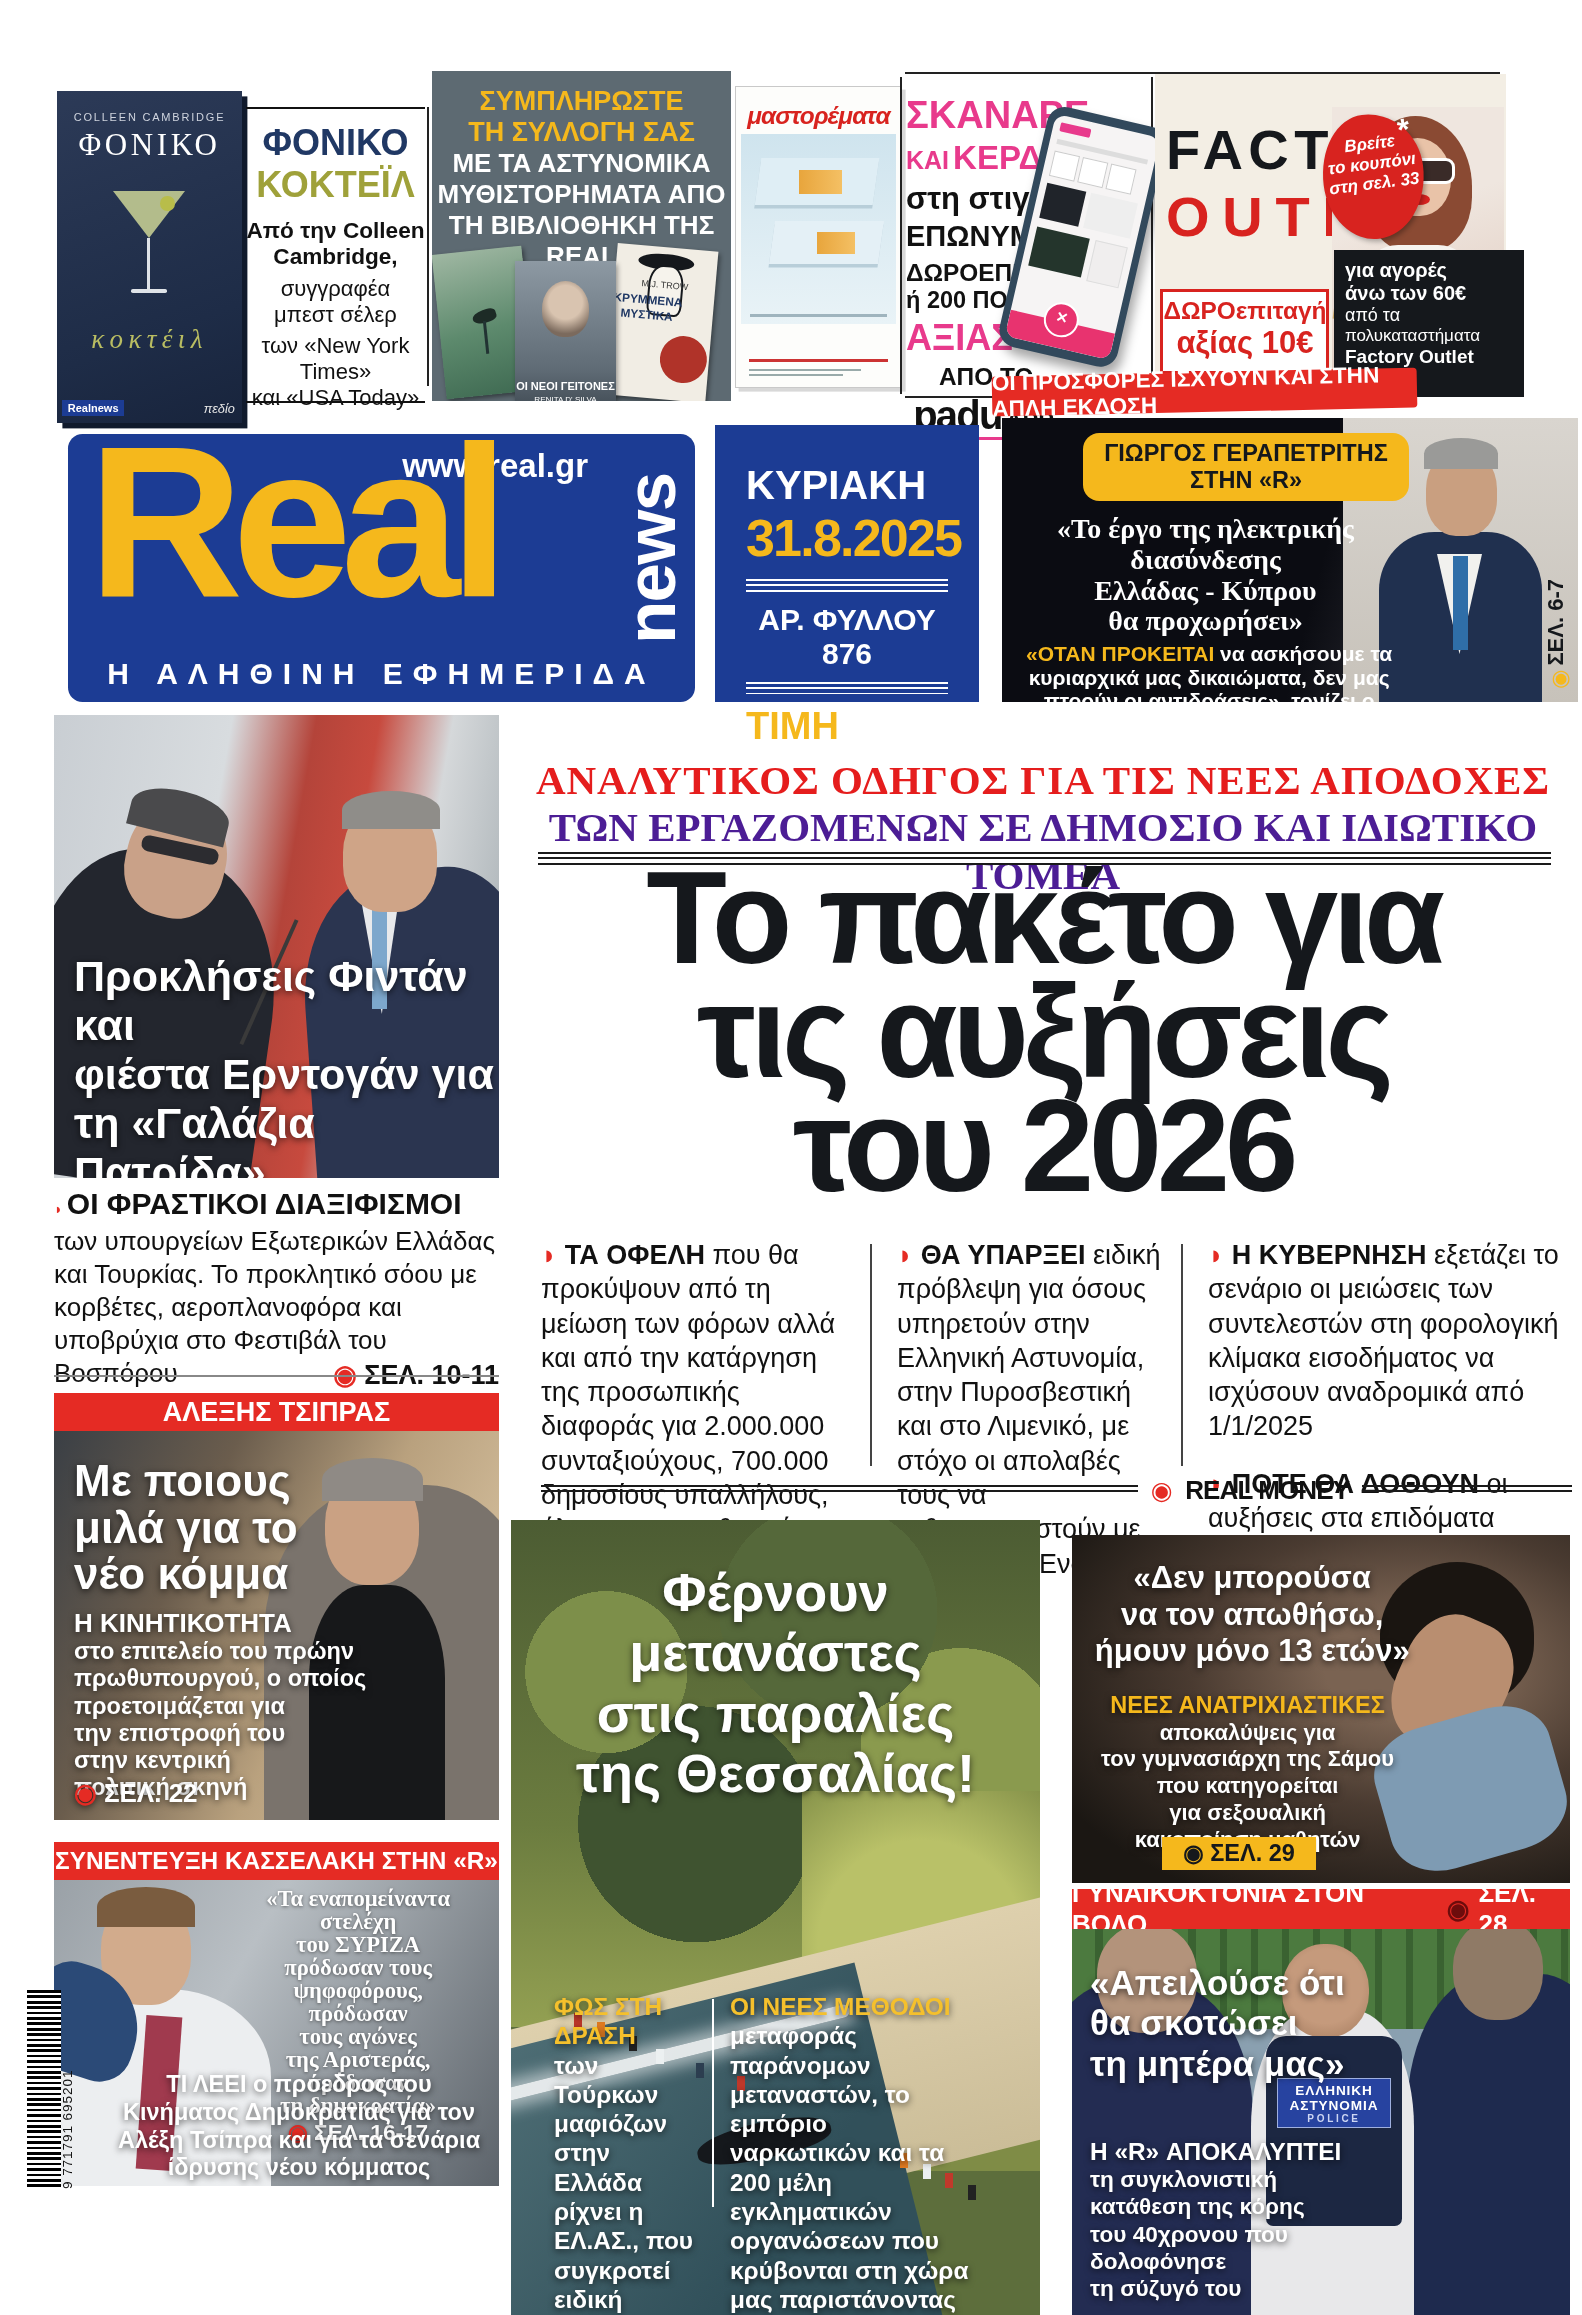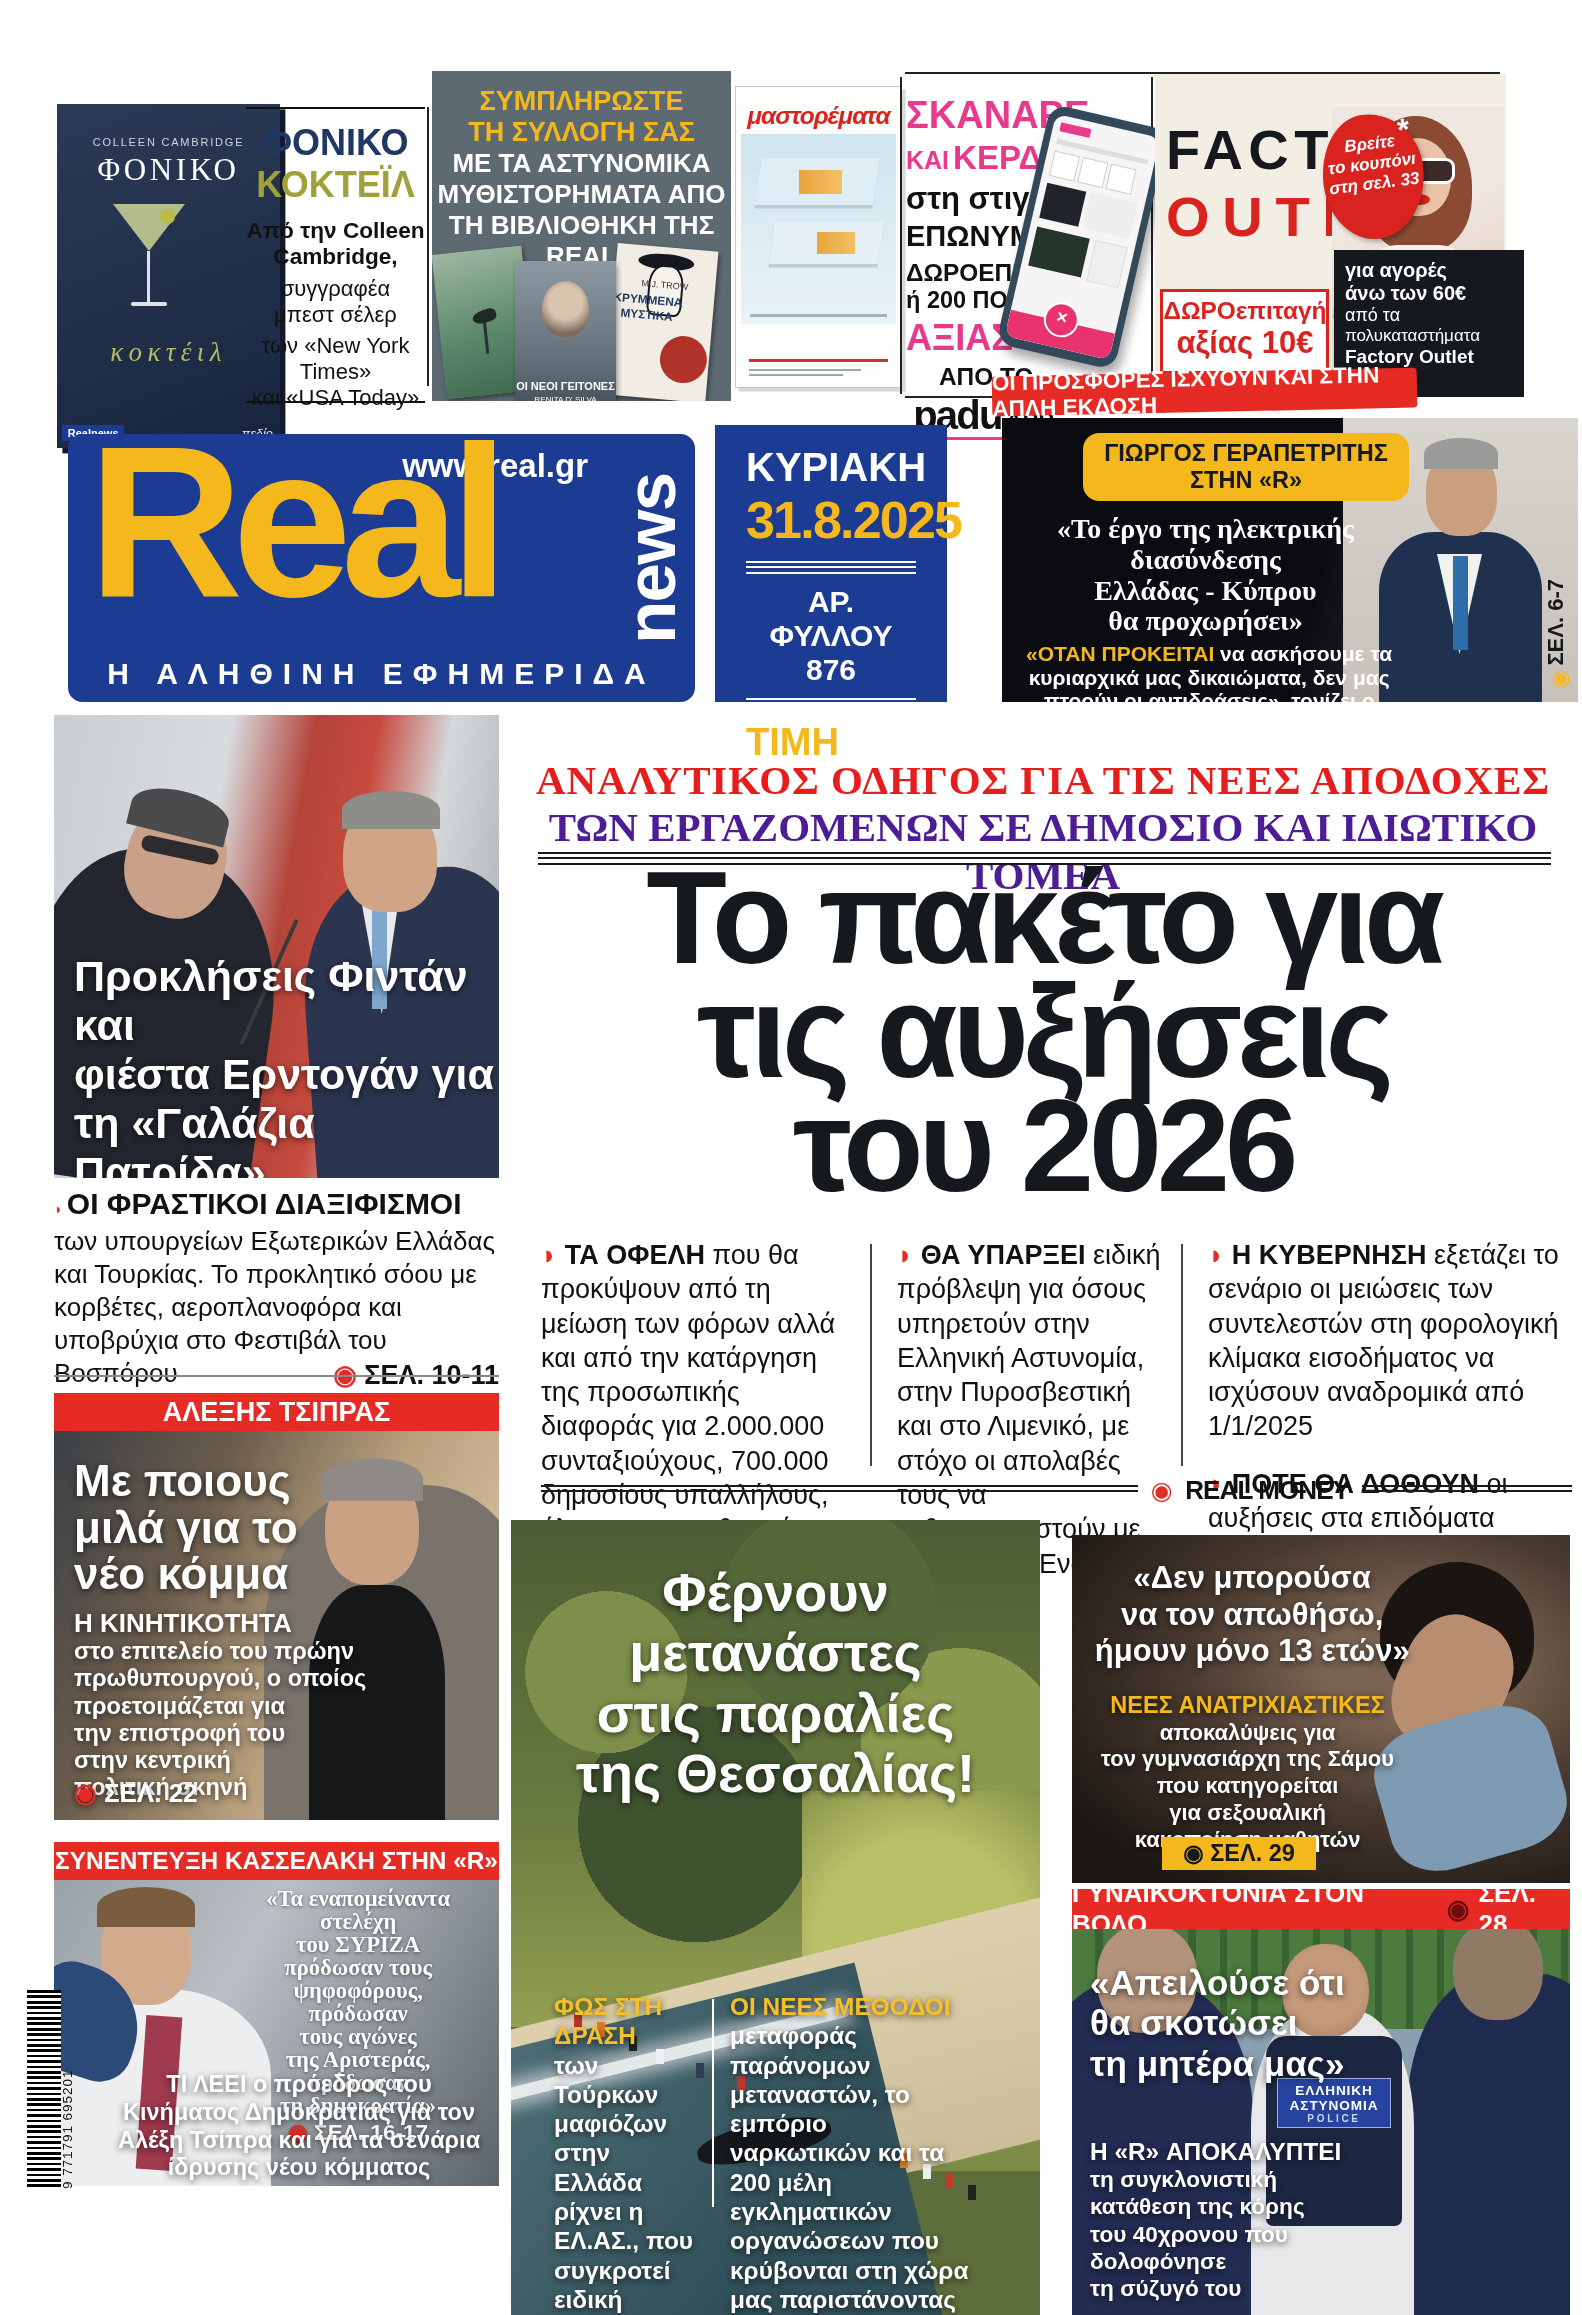--- a/index.html
+++ b/index.html
@@ -22,21 +22,21 @@
   .pgref{font-weight:900;white-space:nowrap}
   .dot-red{color:#e52b24}
   .bullet{color:#e52b24;font-weight:900}
   .mini-cover{position:absolute;box-shadow:1.8px 2.7px 5.4px rgba(0,0,0,.45)}
 </style>
 </head>
 <body>
 
 <div class="page">
 
-  <div class="abs photo" style="left:57px;top:104px;width:223px;height:312px;background:linear-gradient(160deg,#2c3a57,#1e2c47 70%,#18243c);box-shadow:5.4px 5.4px 0 #101a2c;padding-top:32px">
+  <div class="abs photo" style="left:57px;top:91px;width:185px;height:312px;background:linear-gradient(160deg,#2c3a57,#1e2c47 70%,#18243c);box-shadow:5.4px 5.4px 0 #101a2c;padding-top:20px">
     <div class="ctr white" style="font-size:11px;letter-spacing:1.8px;color:#cfd4de">COLLEEN CAMBRIDGE</div>
     <div class="ctr white serif" style="font-size:31px;margin-top:3.6px;letter-spacing:3.6px">ΦΟΝΙΚΟ</div>
     <div class="abs" style="left:54px;top:100px;width:77px;height:127px">
       <div class="abs" style="left:1.8px;top:0;width:0;height:0;border-left:36px solid transparent;border-right:36px solid transparent;border-top:47px solid rgba(205,213,150,.85)"></div>
       <div class="abs" style="left:49px;top:5.4px;width:14.5px;height:14.5px;border-radius:50%;background:#b8bd4a"></div>
       <div class="abs" style="left:36px;top:47px;width:2.7px;height:51px;background:#dfe3e8"></div>
       <div class="abs" style="left:20px;top:98px;width:36px;height:3.6px;border-radius:1.8px;background:#dfe3e8"></div>
     </div>
     <div class="abs" style="left:0;right:0;top:233px;text-align:center;font-family:'Liberation Serif',serif;font-style:italic;font-size:27px;color:#b9bd62;letter-spacing:5.4px">κοκτέιλ</div>
     <div class="abs" style="left:5.4px;bottom:7.2px;background:#1c3c94;color:#fff;font-weight:900;font-size:11px;padding:1.8px 5.4px">Realnews</div>
@@ -172,21 +172,21 @@
     <span>ΟΙ ΠΡΟΣΦΟΡΕΣ ΙΣΧΥΟΥΝ ΚΑΙ ΣΤΗΝ ΑΠΛΗ ΕΚΔΟΣΗ</span>
   </div>
 
   <div class="abs" style="left:68px;top:434px;width:627px;height:268px;background:#1c3c94;border-radius:14.5px;overflow:hidden">
     <div class="abs b white" style="right:107px;top:12.7px;font-size:33px">www.real.gr</div>
     <div class="abs x9" style="left:20px;top:-20px;font-size:215px;color:#f5b81c;letter-spacing:-11px;line-height:1">Real</div>
     <div class="abs x9 white vtext" style="right:3.6px;top:14.5px;height:195px;font-size:71px;letter-spacing:-1.8px">news</div>
     <div class="abs x9 white ctr" style="left:18px;right:18px;bottom:11px;font-size:30px;letter-spacing:10px">Η ΑΛΗΘΙΝΗ ΕΦΗΜΕΡΙΔΑ</div>
   </div>
 
-  <div class="abs" style="left:715px;top:425px;width:232px;height:277px;background:#1c3c94;padding:20px 31px;box-sizing:border-box">
+  <div class="abs" style="left:715px;top:425px;width:264px;height:277px;background:#1c3c94;padding:38px 31px;box-sizing:border-box">
     <div class="x9 white" style="font-size:40px">ΚΥΡΙΑΚΗ</div>
     <div class="x9" style="font-size:52px;color:#f5b81c;letter-spacing:-1.8px">31.8.2025</div>
     <div class="triple-w" style="height:12.7px;margin:11px 0"></div>
     <div class="x9 white ctr" style="font-size:30px">ΑΡ. ΦΥΛΛΟΥ 876</div>
     <div class="triple-w" style="height:12.7px;margin:11px 0"></div>
     <div style="margin-top:7.2px">
       <span class="x9" style="font-size:38px;color:#f5b81c">ΤΙΜΗ</span>
       <span class="x9 white" style="font-size:38px">4,50 €</span>
     </div>
   </div>

